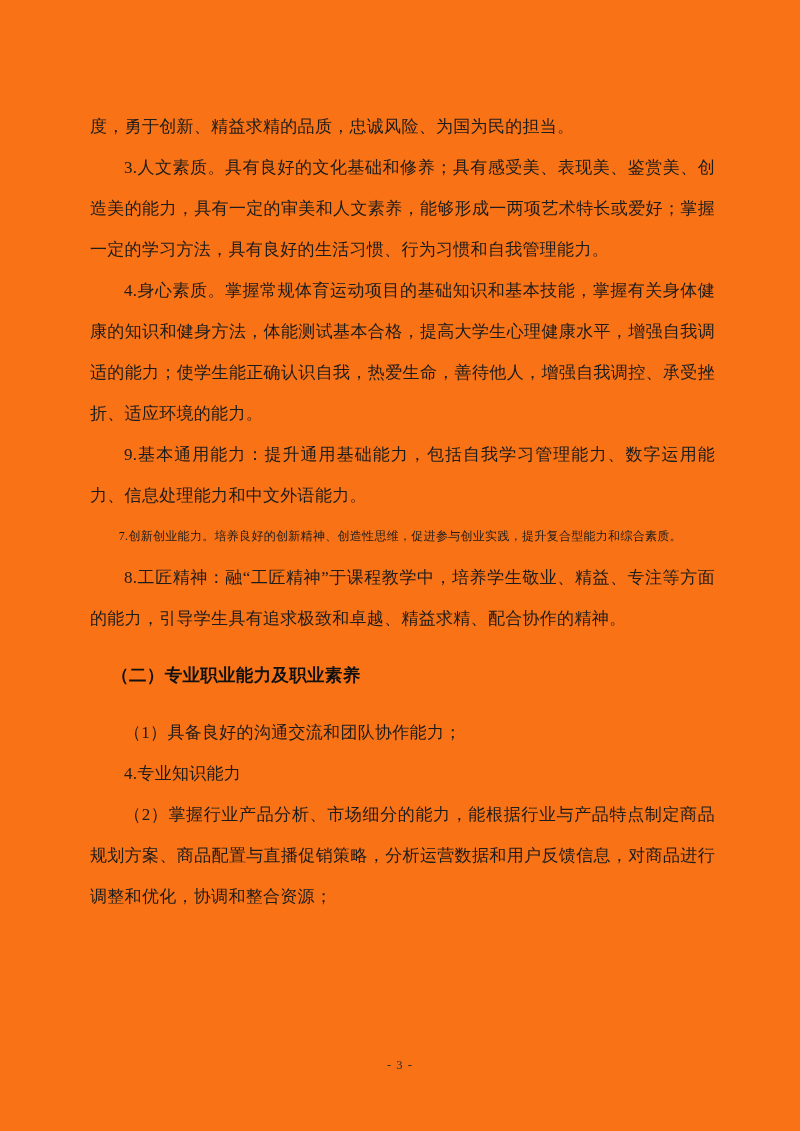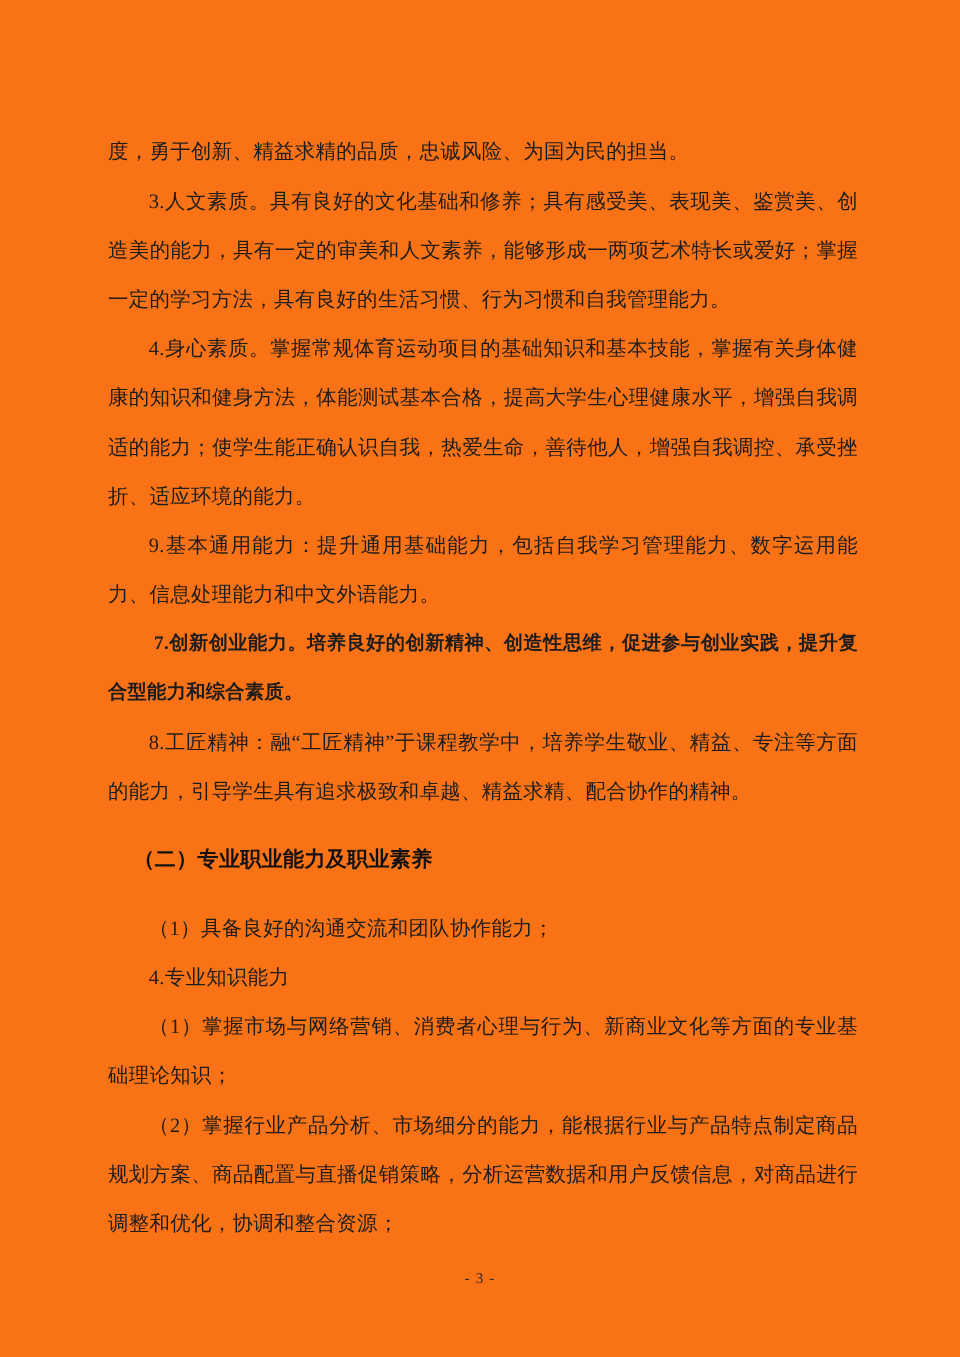--- a/index.html
+++ b/index.html
@@ -31,23 +31,22 @@
     margin: 0;
     text-indent: 2em;
   }
   .doc-body p.continuation {
     text-indent: 0;
   }
   .doc-body .small-run {
     font-size: 14px;
   }
   .doc-body p.condensed {
-    font-size: 16px;
+    font-size: 12px;
     text-indent: 2.4em;
-    font-weight: bold;
   }
   .doc-body h3.section-heading {
     margin: 16px;
     font-size: 17.5px;
     font-weight: bold;
     line-height: 41px;
     text-indent: 0.3em;
     font-family: "Liberation Sans", "DejaVu Sans", sans-serif;
     color: #111111;
   }
@@ -83,20 +82,19 @@
     <p>8.工匠精神：融“工匠精神”于课程教学中，培养学生敬业、精益、专注等方面的能力，引导学生具有追求极致和卓越、精益求精、配合协作的精神。</p>
 
     <h3 class="section-heading">（二）专业职业能力及职业素养</h3>
 
 
     <p>（1）具备良好的沟通交流和团队协作能力；</p>
 
 
     <p>4.专业知识能力</p>
 
-    <p>（1）掌握市场与网络营销、消费者心理与行为、新商业文化等方面的专业基础理论知识；</p>
 
     <p>（2）掌握行业产品分析、市场细分的能力，能根据行业与产品特点制定商品规划方案、商品配置与直播促销策略，分析运营数据和用户反馈信息，对商品进行调整和优化，协调和整合资源；</p>
 
   </div>
 
   <div class="page-footer">- 3 -</div>
 </div>
 
 </body></html>

